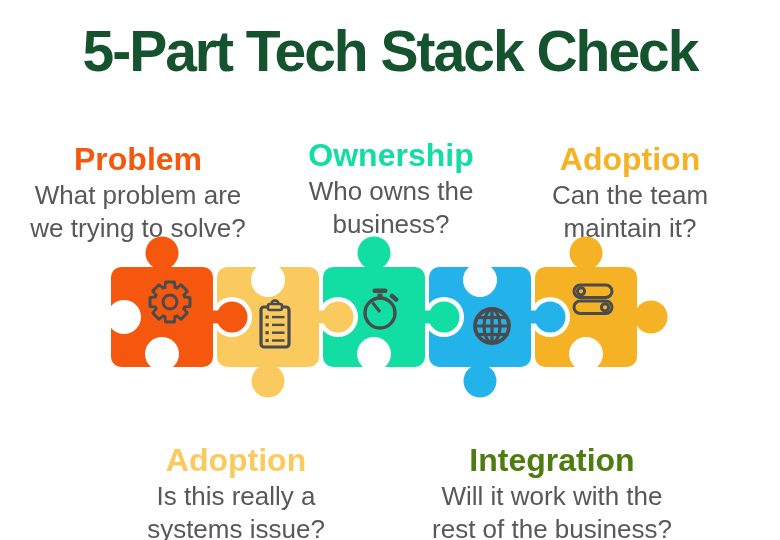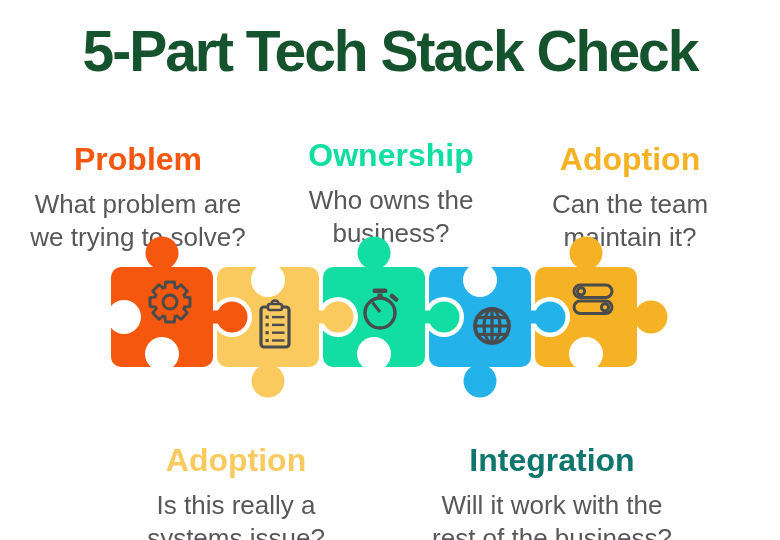--- a/index.html
+++ b/index.html
@@ -7,21 +7,21 @@
     position:relative;width:780px;height:540px;background:#fff;overflow:hidden;
     font-family:"Liberation Sans", sans-serif;
   }
   .page-title{
     position:absolute;top:20px;left:0;width:780px;text-align:center;
     font-size:57px;font-weight:bold;letter-spacing:-2px;color:#14532d;line-height:1.1;
   }
   .sec-block{position:absolute;text-align:center;}
   .sec-label{font-size:32px;font-weight:bold;line-height:1.16;margin-top:29px;}
   .sec-question{
-    font-size:26px;color:#58585A;line-height:1.27;white-space:pre-line;margin-top:10px;
+    font-size:26px;color:#58585A;line-height:1.27;white-space:pre-line;margin-top:1px;
   }
   #blk-problem    {left:14px;  width:248px; top:112px;}
   #blk-ownership  {left:276px; width:230px; top:108px;}
   #blk-adoption   {left:514px; width:232px; top:112px;}
   #blk-process    {left:116px; width:240px; top:413px;}
   #blk-integration{left:400px; width:304px; top:413px;}
   #puzzle{position:absolute;left:88px;top:230px;width:580px;height:172px;}
 </style>
 </head>
 <body>
@@ -174,18 +174,18 @@
       <circle cx="12" cy="8.3" r="3.6"></circle>
     </g>
   </svg>
 
   <div class="sec-block" id="blk-process">
     <div class="sec-label" style="color: rgb(251, 202, 94);">Adoption</div>
     <div class="sec-question">Is this really a
 systems issue?</div>
   </div>
   <div class="sec-block" id="blk-integration">
-    <div class="sec-label" style="color: #0f766e;">Integration</div>
+    <div class="sec-label" style="color: #4d7c0f;">Integration</div>
     <div class="sec-question">Will it work with the
 rest of the business?</div>
   </div>
 
 </div>
 
 </body></html>

